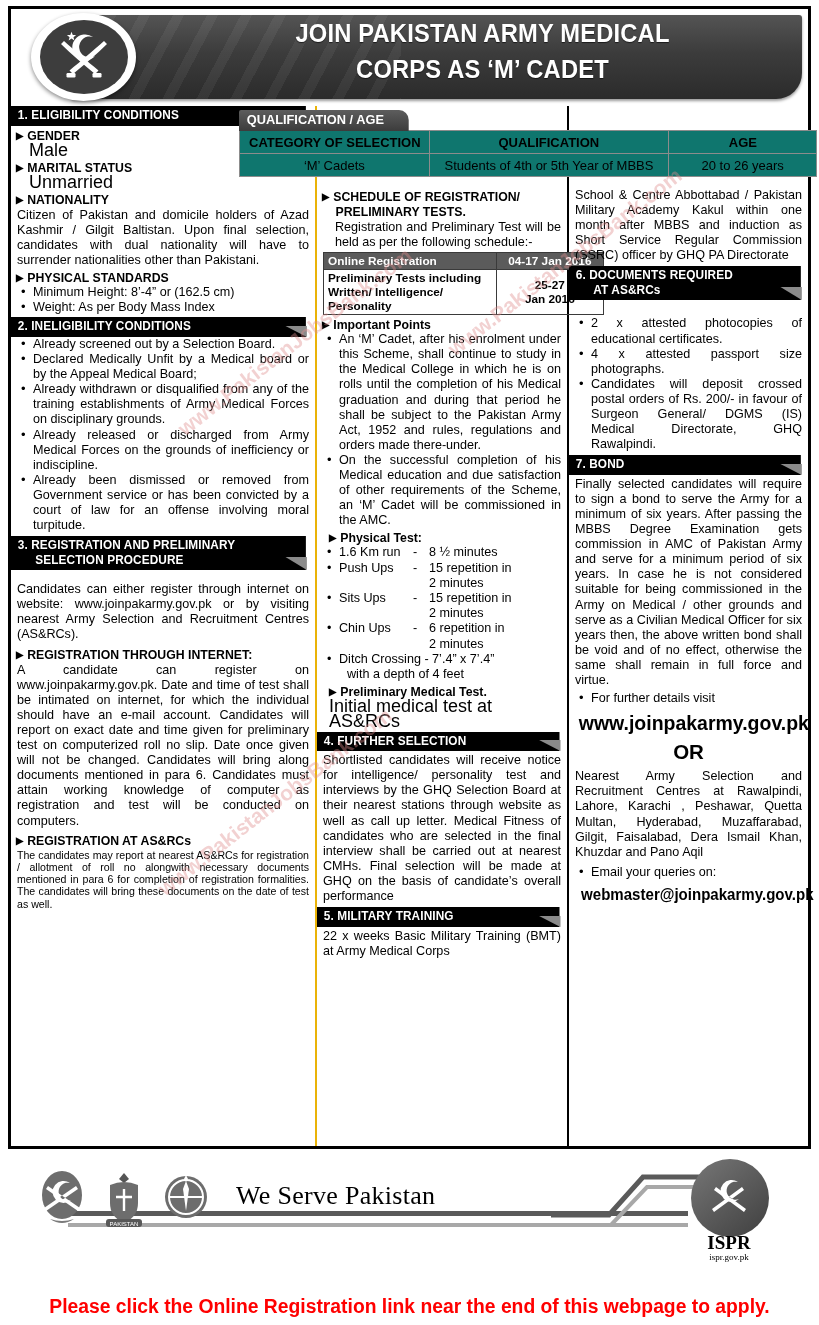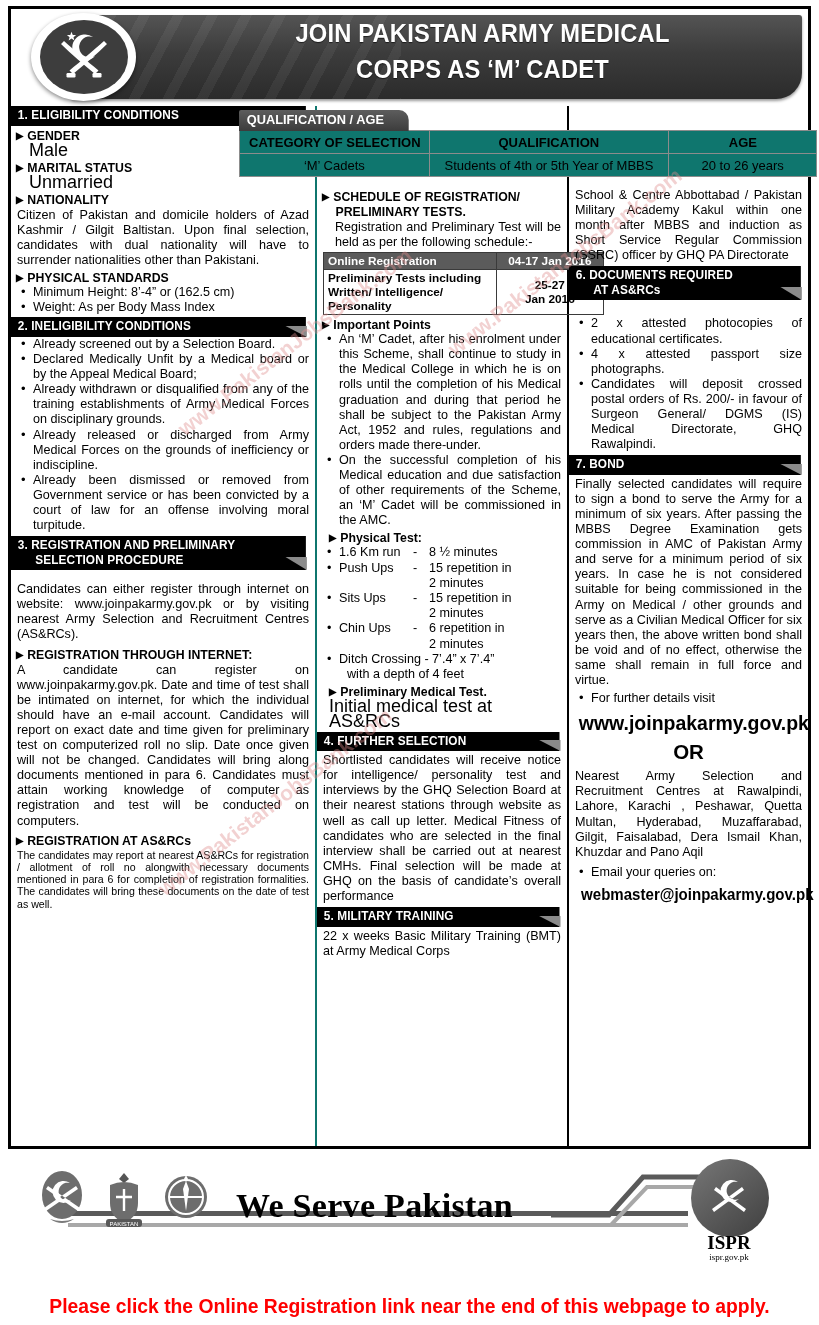--- a/index.html
+++ b/index.html
@@ -89,21 +89,21 @@
     border-top: 13px solid #8a8a8a;
   }
   .sec-head.single .tail { border-top-width: 11px; }
 
   
   .cols {
     position: absolute; left: 0; top: 97px; right: 0; bottom: 0;
     display: flex;
   }
   .col { position: relative; }
-  .col-1 { width: 308px; border-right: 2px solid #0f766e; }
+  .col-1 { width: 308px; border-right: 2px solid #eab308; }
   .col-2 { width: 252px; border-right: 2px solid #000; }
   .col-3 { width: 239px; }
   .col-inner { padding: 0 4px; }
 
   
   .para {
     font-size: 12.6px;
     line-height: 15.1px;
     text-align: justify;
     margin: 1px 2px 2px 2px;
@@ -220,23 +220,23 @@
     background: #5a5a5a;
   }
   .foot-ribbon2 {
     position:absolute; left: 60px; top: 74px; width: 620px; height: 4px;
     background: #a8a8a8;
   }
   .foot-diag {
     position:absolute; right: 80px; top: 18px; width: 180px; height: 62px;
   }
   .we-serve {
-    position: absolute; left: 228px; top: 38px;
+    position: absolute; left: 228px; top: 32px;
     font-family: "Liberation Serif", serif;
-    font-weight: bold; font-size: 34px;
+    font-weight: normal; font-size: 26px;
     letter-spacing: .3px;
   }
   .ispr-badge {
     position: absolute; right: 42px; top: 10px;
     width: 78px; height: 78px; border-radius: 50%;
     background: linear-gradient(140deg,#777,#3f3f3f);
     display:flex; align-items:center; justify-content:center;
   }
   .ispr-txt {
     position: absolute; right: 40px; top: 84px; width: 84px;

